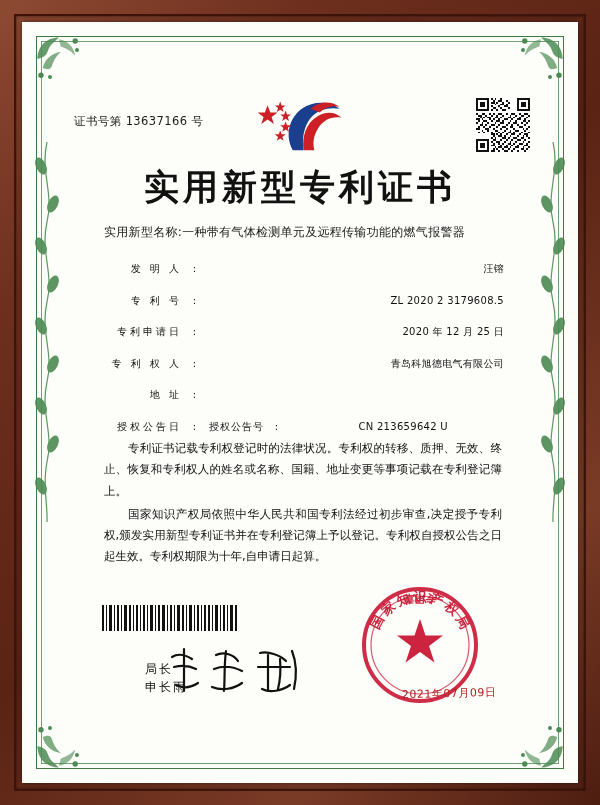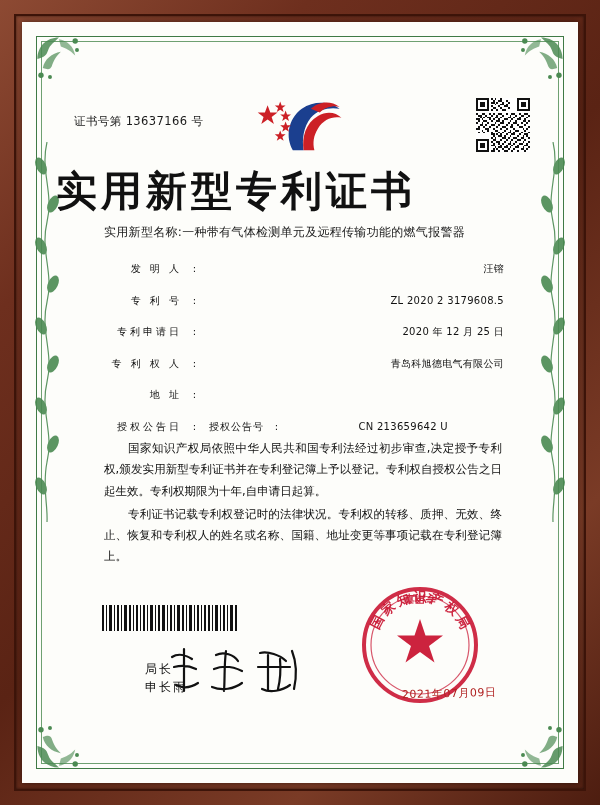--- a/index.html
+++ b/index.html
@@ -105,23 +105,23 @@
     transform: translateX(-50%);
     width: 108px;
     height: 58px;
   }
 
   .main-title {
     position: absolute;
     left: 0;
     right: 0;
     top: 108px;
-    text-align: left;
+    text-align: center;
     font-family: "DejaVu Serif", "Liberation Serif", serif;
-    font-size: 41px;
+    font-size: 35px;
     font-weight: bold;
     letter-spacing: 4px;
     color: #111;
   }
 
   .subtitle {
     position: absolute;
     left: 48px;
     top: 168px;
     font-size: 12px;
@@ -565,22 +565,22 @@
         <div class="field-row inline2">
           <span class="field-label">授权公告日</span>
           <span class="field-colon">:</span>
           <span class="field-label2">授权公告号</span>
           <span class="field-colon">:</span>
           <span class="field-value">CN 213659642 U</span>
         </div>
       </div>
 
       <div class="paragraphs">
+        <p>专利证书记载专利权登记时的法律状况。专利权的转移、质押、无效、终止、恢复和专利权人的姓名或名称、国籍、地址变更等事项记载在专利登记簿上。</p>
         <p>国家知识产权局依照中华人民共和国专利法经过初步审查,决定授予专利权,颁发实用新型专利证书并在专利登记簿上予以登记。专利权自授权公告之日起生效。专利权期限为十年,自申请日起算。</p>
-        <p>专利证书记载专利权登记时的法律状况。专利权的转移、质押、无效、终止、恢复和专利权人的姓名或名称、国籍、地址变更等事项记载在专利登记簿上。</p>
       </div>
 
       <svg class="barcode" viewBox="0 0 140 26" shape-rendering="crispEdges">
         <g fill="#111111">
           <rect x="0" y="0" width="2" height="26"></rect>
             <rect x="4" y="0" width="1" height="26"></rect>
           <rect x="7" y="0" width="3" height="26"></rect>
             <rect x="12" y="0" width="1" height="26"></rect>
           <rect x="15" y="0" width="2" height="26"></rect>
             <rect x="19" y="0" width="1" height="26"></rect>

